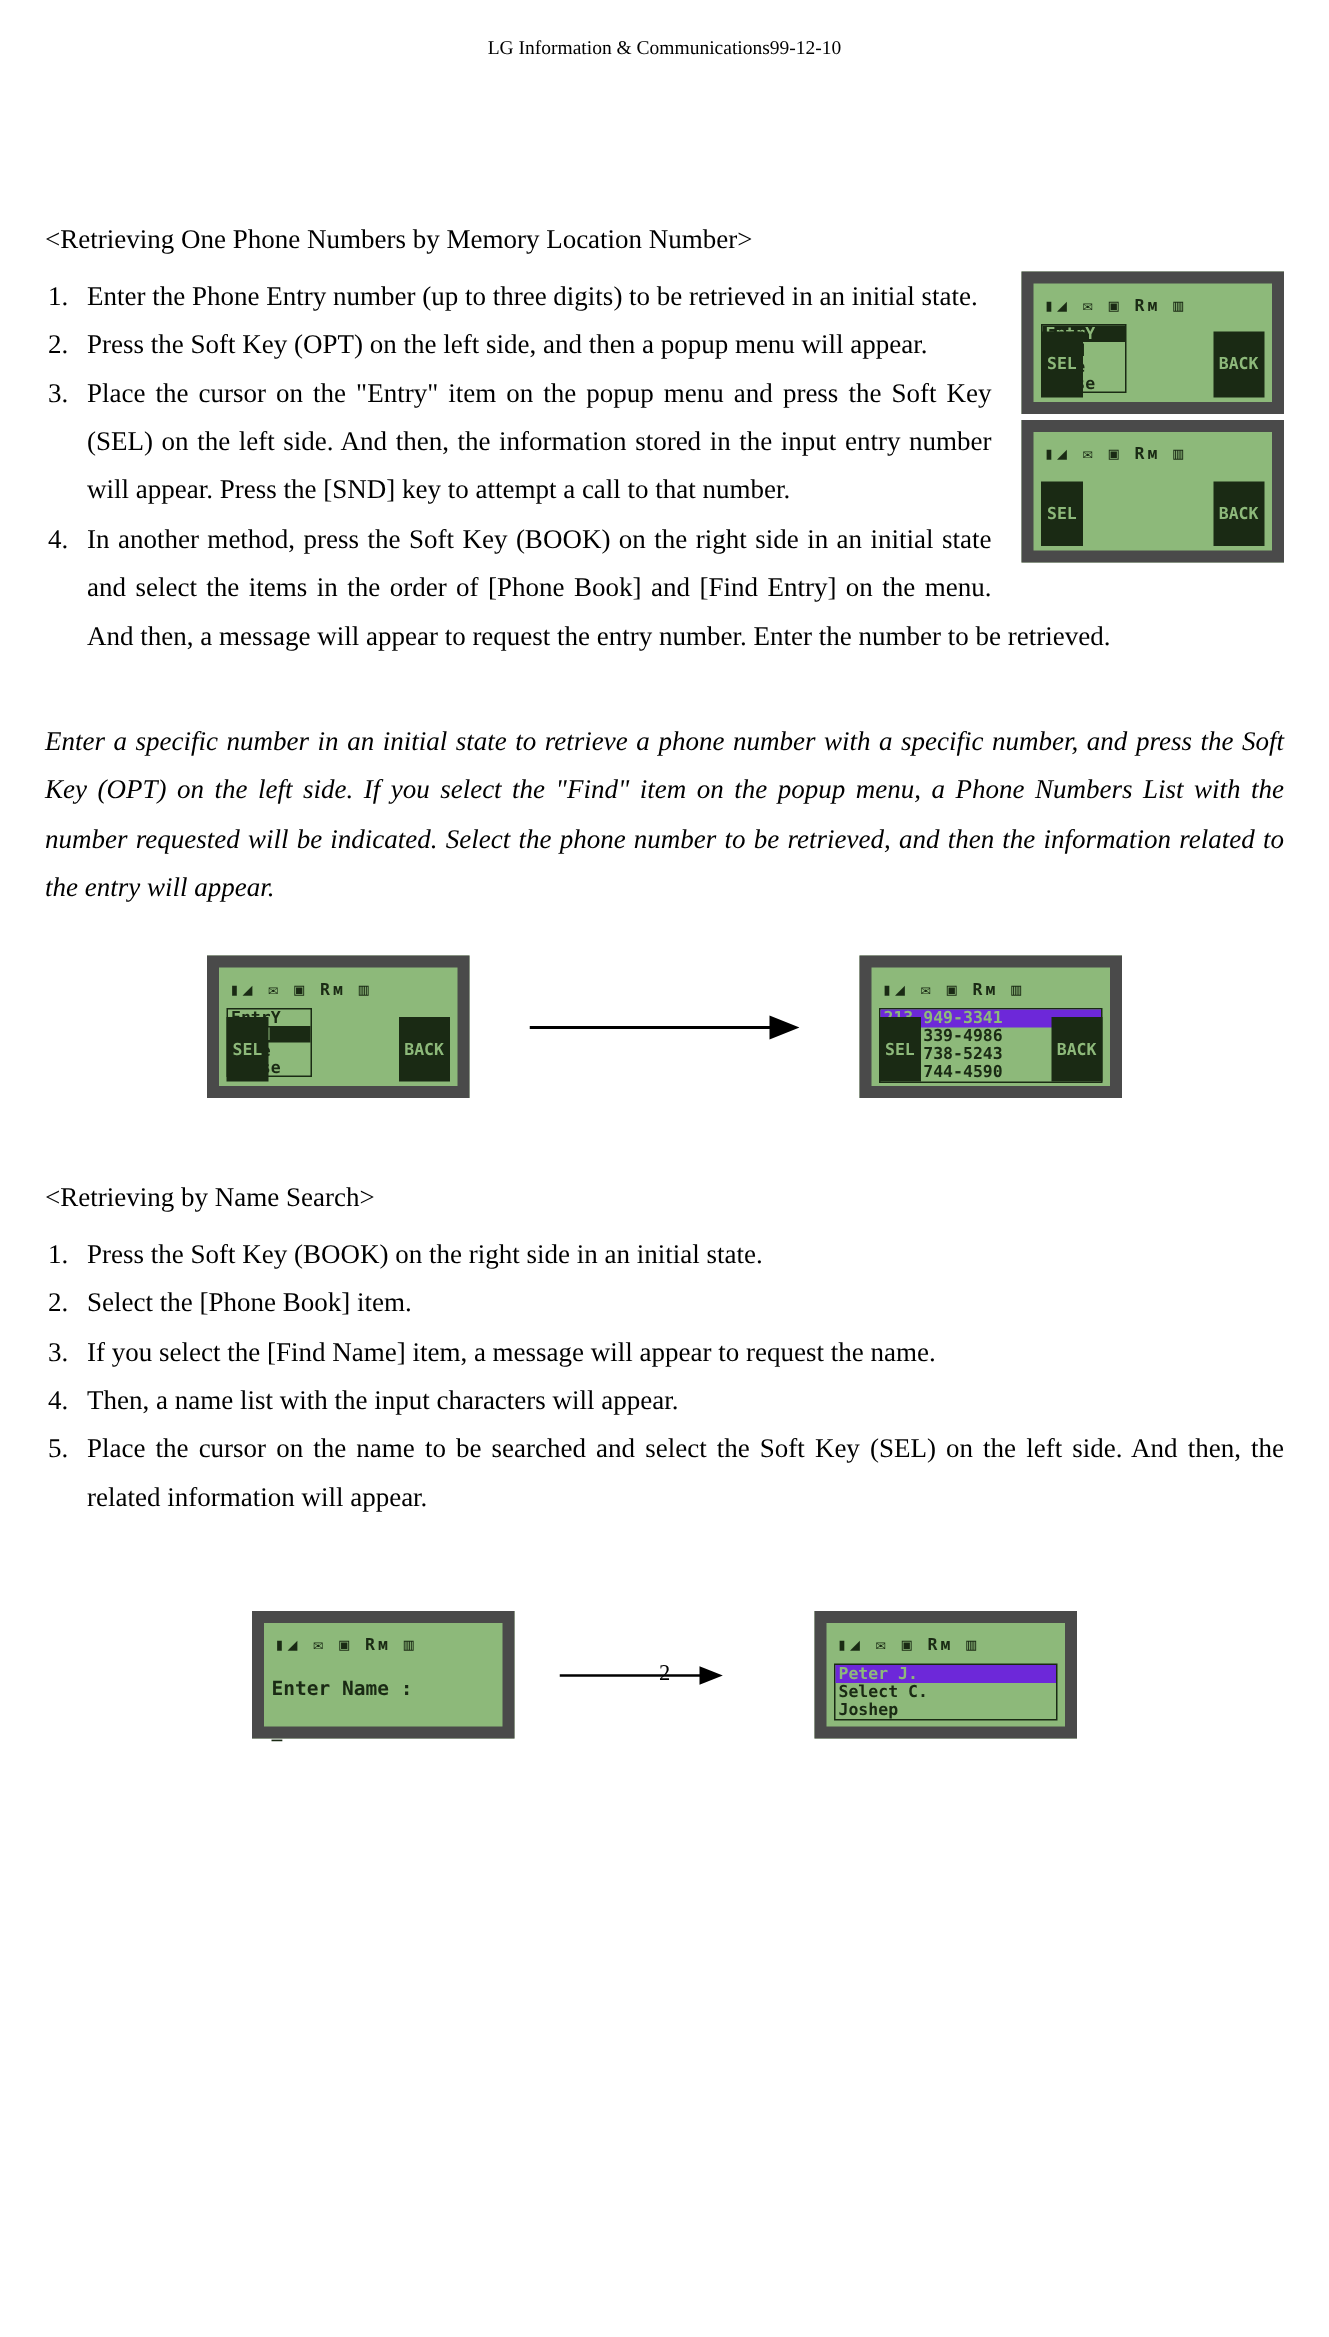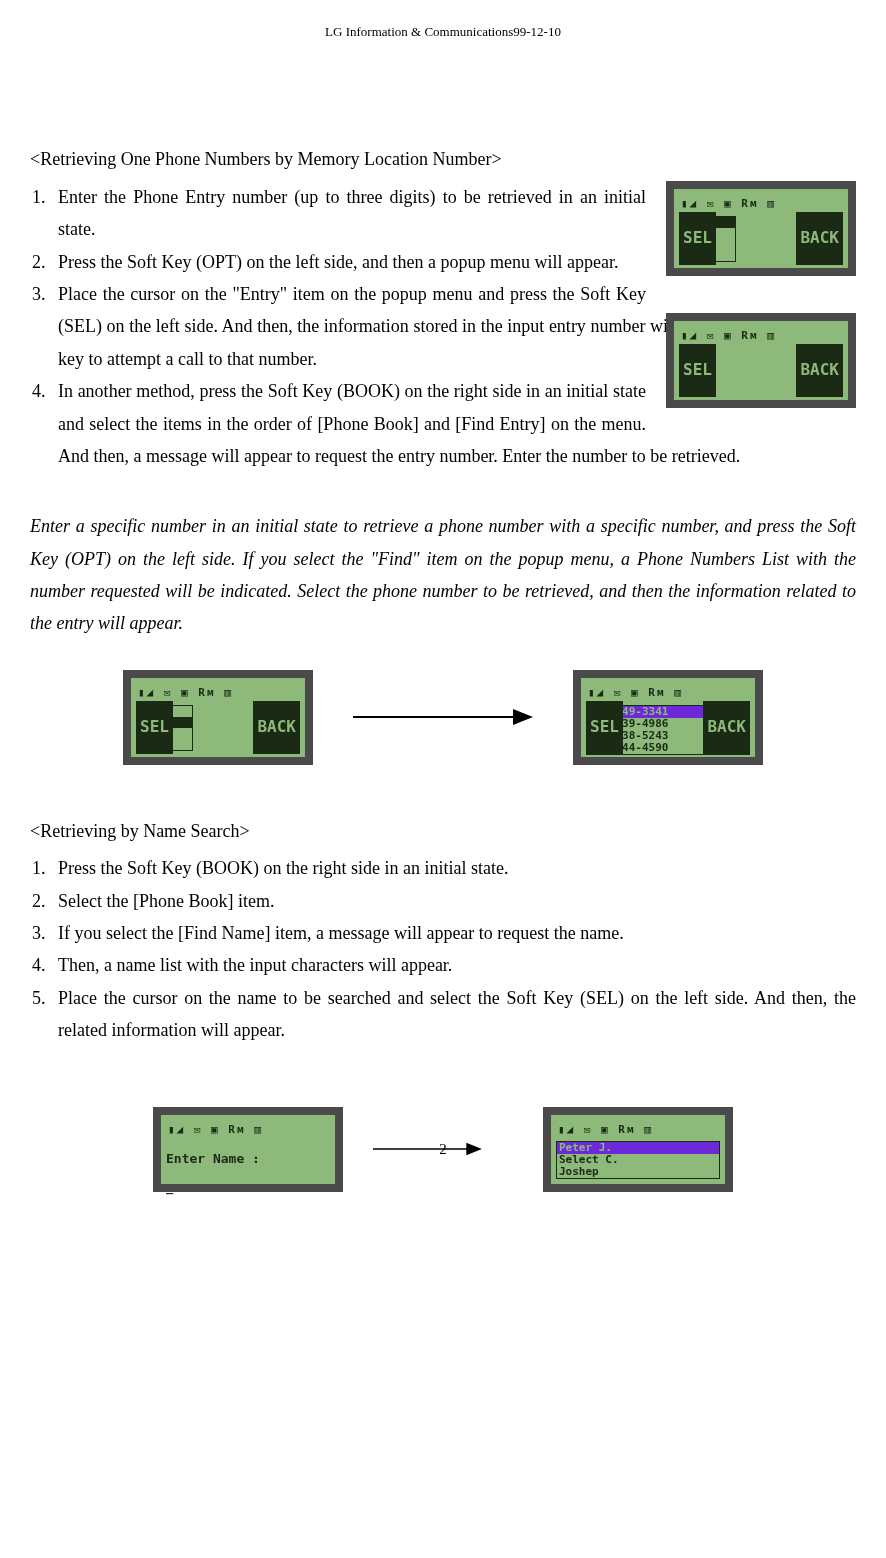--- a/index.html
+++ b/index.html
@@ -26,21 +26,21 @@
       position: relative;
     }
     .float-right {
       float: right;
       margin-left: 20px;
       margin-bottom: 10px;
     }
     .lcd {
       background: #8db97a;
       border: 8px solid #4a4a4a;
-      width: 190px;
+      width: 175px;
       height: 95px;
       padding: 5px;
       box-sizing: border-box;
       font-family: monospace;
       font-size: 12px;
       font-weight: bold;
       position: relative;
       color: #1a2a14;
     }
     .lcd-icons {
@@ -80,21 +80,21 @@
       justify-content: space-between;
       position: absolute;
       bottom: 3px;
       left: 5px;
       right: 5px;
     }
     .lcd-softkey {
       background: #1a2a14;
       color: #8db97a;
       padding: 12px 4px;
-      font-size: 16px;
+      font-size: 11px;
     }
     .lcd-text-body {
       padding-top: 8px;
       font-size: 13px;
     }
     .lcd-list {
       font-size: 11px;
       line-height: 12px;
       border: 1px solid #1a2a14;
       margin-top: 2px;

